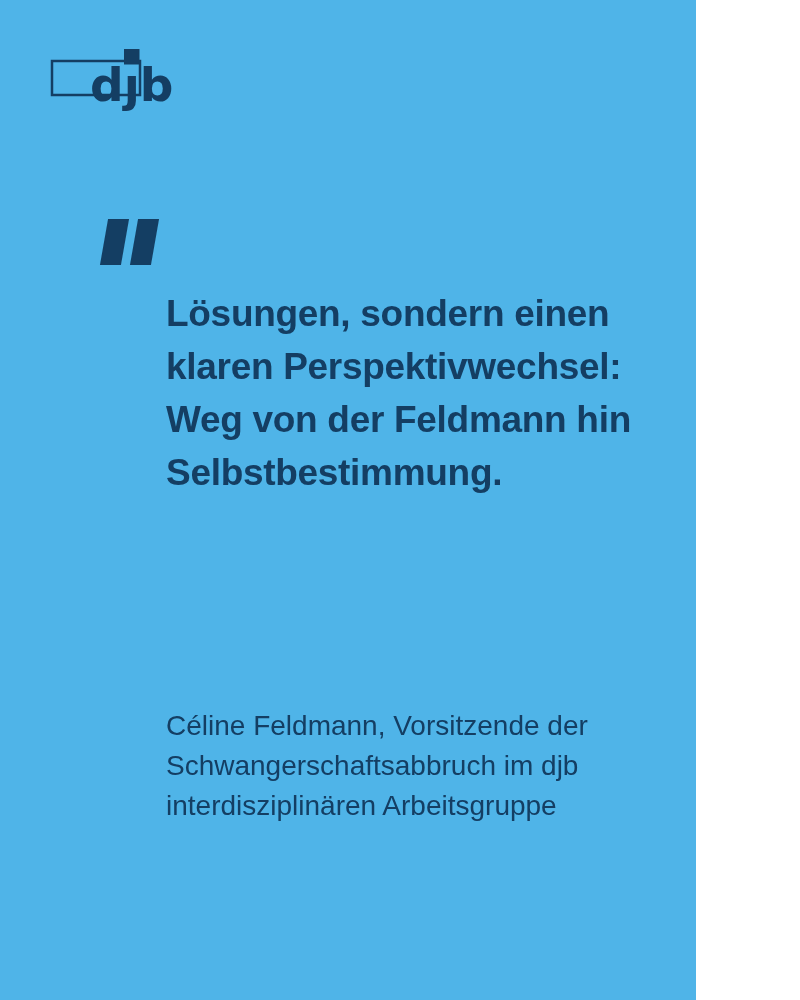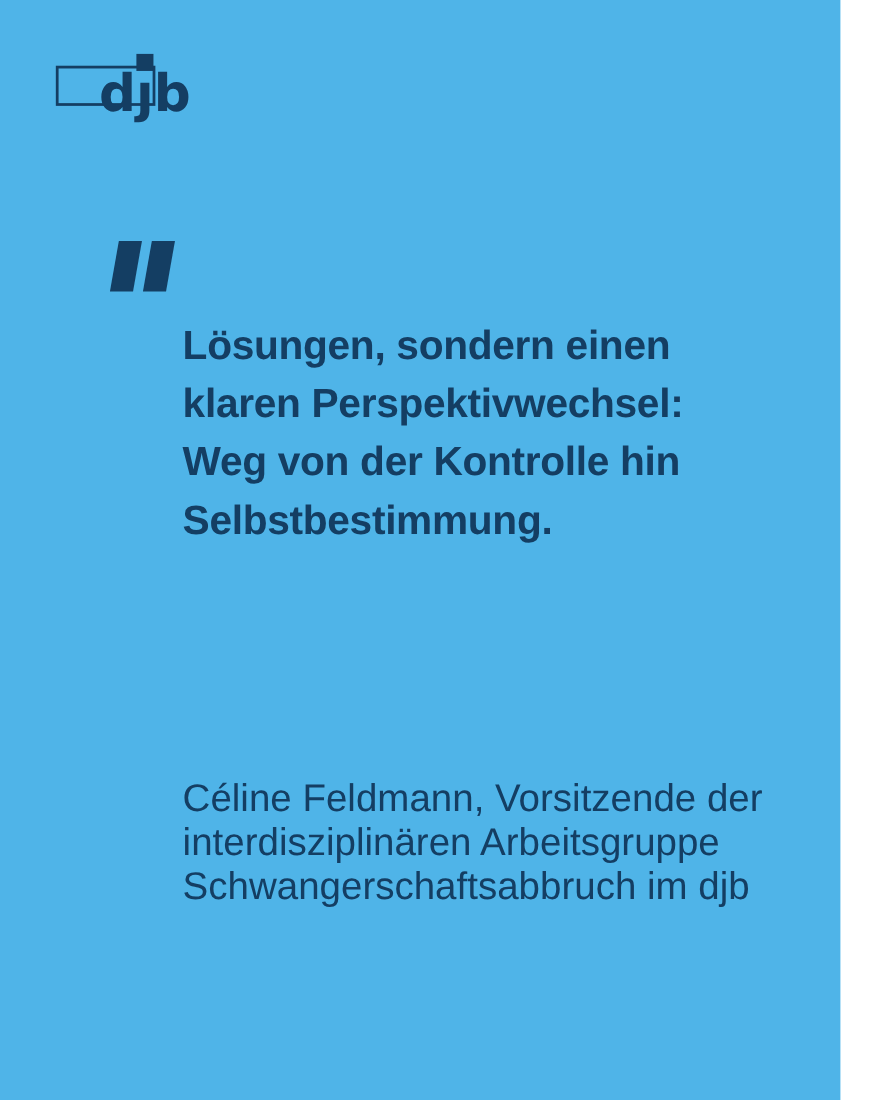--- a/index.html
+++ b/index.html
@@ -1,18 +1,18 @@
 <!DOCTYPE html>
 <html style="--background: #4FB4E8; --navy: #143E63;"><head>
 <meta charset="utf-8">
 <style>
   html, body { margin: 0; padding: 0; }
   .page {
     position: relative;
-    width: 764px;
+    width: 696px;
     height: 1000px;
     background: var(--background, #4FB4E8);
     font-family: "Liberation Sans", sans-serif;
     overflow: hidden;
   }
   
   .logo {
     position: absolute;
     left: 48px;
     top: 47px;
@@ -45,21 +45,21 @@
     letter-spacing: -0.3px;
     white-space: nowrap;
   }
   
   .attr {
     position: absolute;
     left: 166px;
     top: 706px;
     color: var(--navy, #143E63);
     font-weight: 400;
-    font-size: 35px;
+    font-size: 28px;
     line-height: 40px;
     white-space: nowrap;
   }
 </style>
 </head>
 <body>
 
 <div class="page">
 
   <svg class="logo" viewBox="0 0 132 82" aria-hidden="true">
@@ -69,23 +69,23 @@
   </svg>
 
   <div class="qmark">
     <div class="bar"></div>
     <div class="bar"></div>
   </div>
 
   <div class="quote">
     <div>Lösungen, sondern einen</div>
     <div>klaren Perspektivwechsel:</div>
-    <div>Weg von der Kontrolle hin</div>
+    <div>Weg von der Feldmann hin</div>
     <div>Selbstbestimmung.</div>
   </div>
 
   <div class="attr">
     <div>Céline Feldmann, Vorsitzende der</div>
+    <div>Schwangerschaftsabbruch im djb</div>
     <div>interdisziplinären Arbeitsgruppe</div>
-    <div>Schwangerschaftsabbruch im djb</div>
   </div>
 
 </div>
 
 </body></html>

